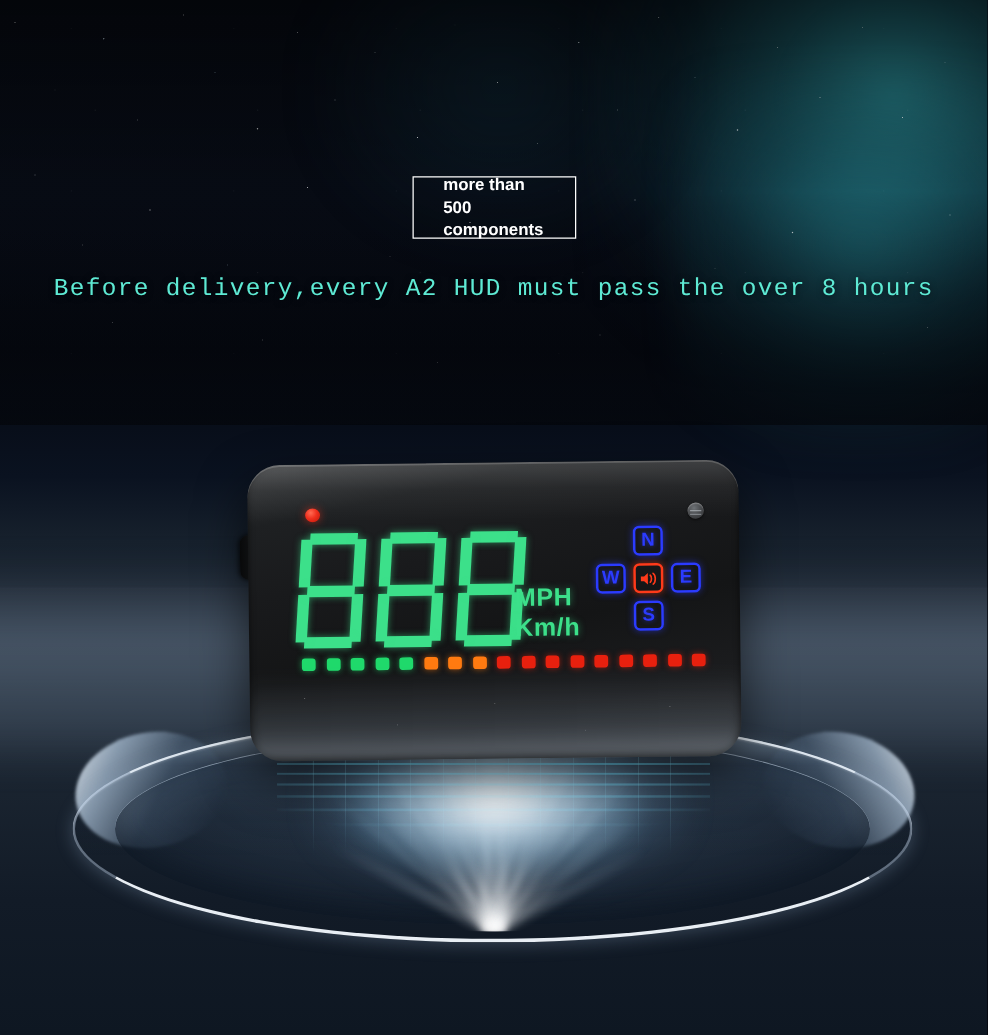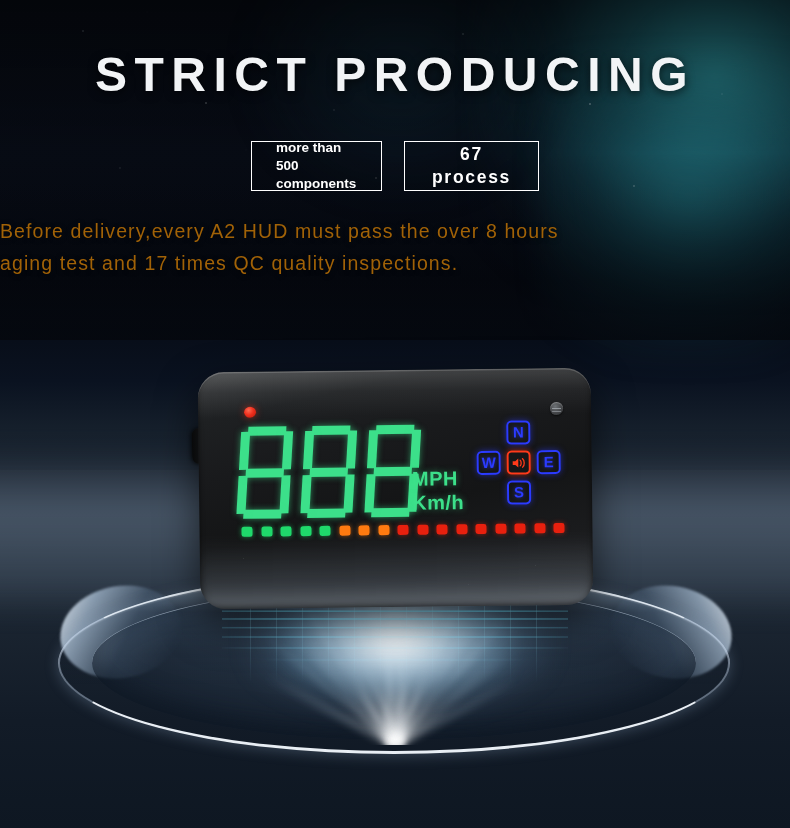--- a/index.html
+++ b/index.html
@@ -108,22 +108,22 @@
            line-height:1.32; text-align:left; }
   .badge.b1 { width:131px;padding-left:24px; }
   .badge.b2 { width:135px; justify-content:center; }
   .badge.b3 { width:135px; }
   .badge.b4 { width:131px; }
   .badge.b2 .btxt { font-size:17.5px; letter-spacing:1.7px; text-align:center; }
   .btxt { white-space:pre-line; }
 
   
   .subtitle {
-    position:absolute; left:0; top:216px; width:790px; 
-    color:#a16207; font-family:Liberation Sans, sans-serif; font-size:19.5px;
+    position:absolute; left:0; top:216px; width:790px; text-align:center;
+    color:#5eead4; font-family:Liberation Mono, monospace; font-size:19.5px;
     line-height:1.62; letter-spacing:1.1px;
     text-shadow:0 1px 5px rgba(0,0,0,.55);
   }
 
   
   .floor {
     position:absolute; left:0; top:470px; width:790px; height:358px;
     background:linear-gradient(180deg,#1d2632 0%, #222c39 12%, #1b2531 40%, #121b27 70%, #0e1722 100%);
   }
   .floor-haze {
@@ -310,35 +310,30 @@
 <div id="stage">
 
   <div class="bg-base"></div>
   <div class="bg-nebula3"></div>
   <div class="bg-nebula"></div>
   <div class="bg-nebula2"></div>
   <div class="stars"></div>
   <div class="stars-fine"></div>
   <div class="vig-top"></div>
 
-  <div class="title">STRICT PRODUCING</div>
 
   <div class="badges">
     <div class="badge b1">
       <span class="btxt">more than
 500 components</span>
     </div>
-    <div class="badge b2">
-      <span class="btxt">67 process</span>
-    </div>
   </div>
 
   <div class="subtitle">
     <div>Before delivery,every A2 HUD must pass the over 8 hours</div>
-    <div>aging test and 17 times QC quality inspections.</div>
   </div>
 
   <div class="floor"></div>
   <div class="floor-haze"></div>
   <div class="dish-outer"></div>
   <div class="lobe-l"></div>
   <div class="lobe-r"></div>
   <div class="dish-inner"></div>
   <div class="dish-rim"></div>
   <div class="dish-glow"></div>

